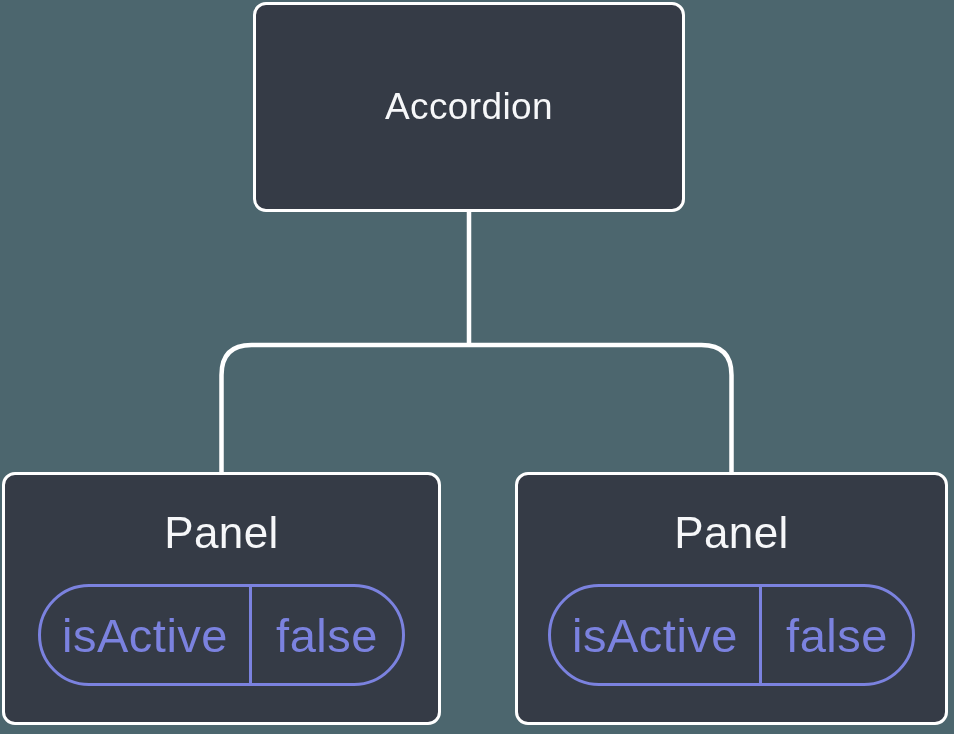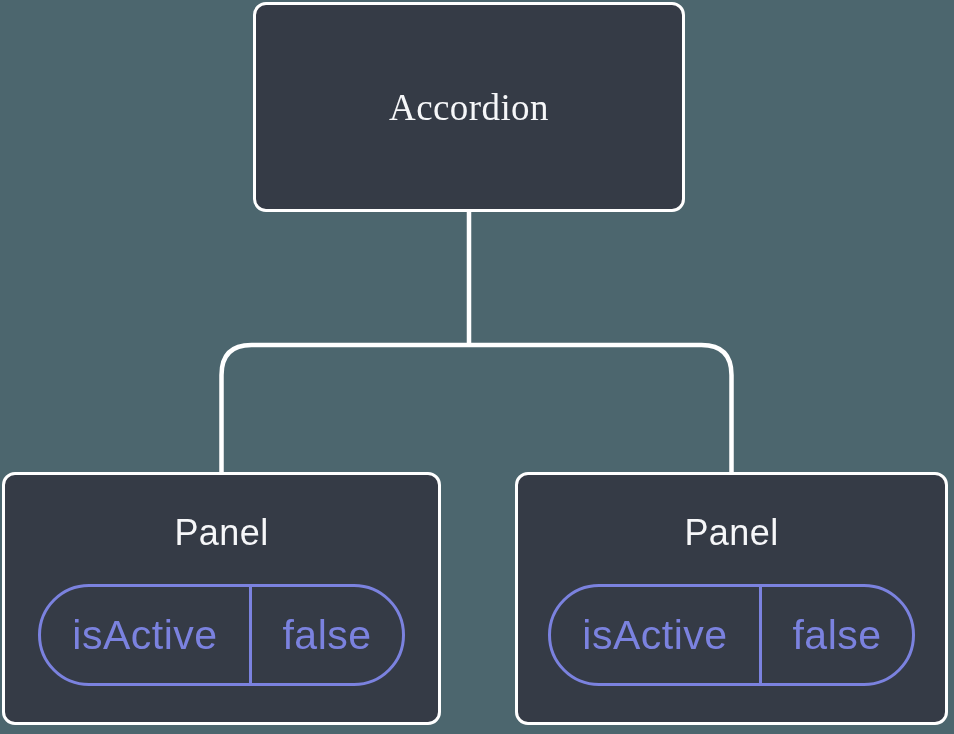--- a/index.html
+++ b/index.html
@@ -37,48 +37,48 @@
     border: 3.5px solid var(--node-border);
     border-radius: 13px;
     color: var(--node-text);
     display: flex;
     flex-direction: column;
     align-items: center;
     justify-content: center;
   }
   .node--root {
     left: 253px; top: 2px;
-    width: 432px; height: 210px; font-family: Liberation Serif, serif;
+    width: 432px; height: 210px;
   }
   .node--root .node-label {
     font-size: 37px;
     letter-spacing: 0.4px;
   }
   .node--panel-left {
     left: 2px; top: 472px;
     width: 439px; height: 253px;
   }
   .node--panel-right {
     left: 515px; top: 472px;
     width: 433px; height: 253px;
   }
   .node--panel .node-label {
-    font-size: 36px;
+    font-size: 44px;
     letter-spacing: 0.4px;
     line-height: 44px;
   }
   .state-pill {
     margin-top: 29px;
     width: 367px; height: 102px;
     border: 3px solid var(--state-accent);
     border-radius: 51px;
     display: flex;
     align-items: stretch;
     color: var(--state-accent);
-    font-size: 41px;
+    font-size: 47px;
     letter-spacing: 0.5px;
   }
   .state-pill .state-name {
     flex: 0 0 211px;
     border-right: 3px solid var(--state-accent);
     display: flex;
     align-items: center;
     justify-content: center;
   }
   .state-pill .state-value {

